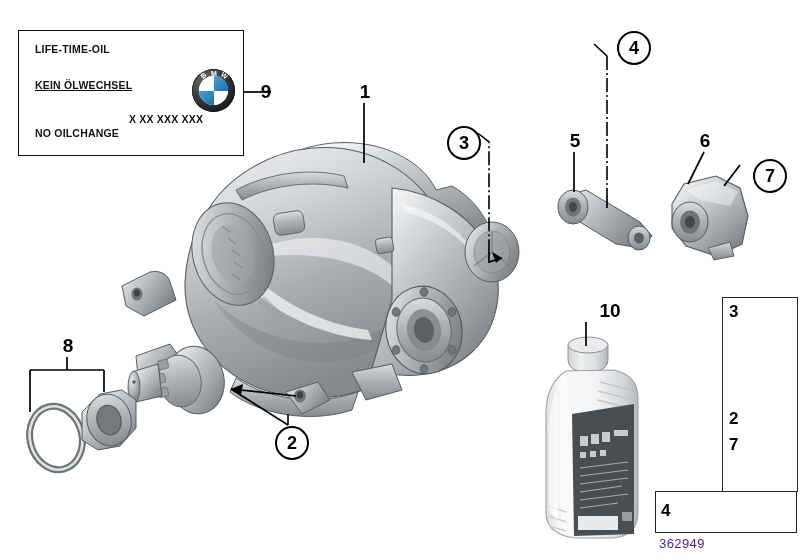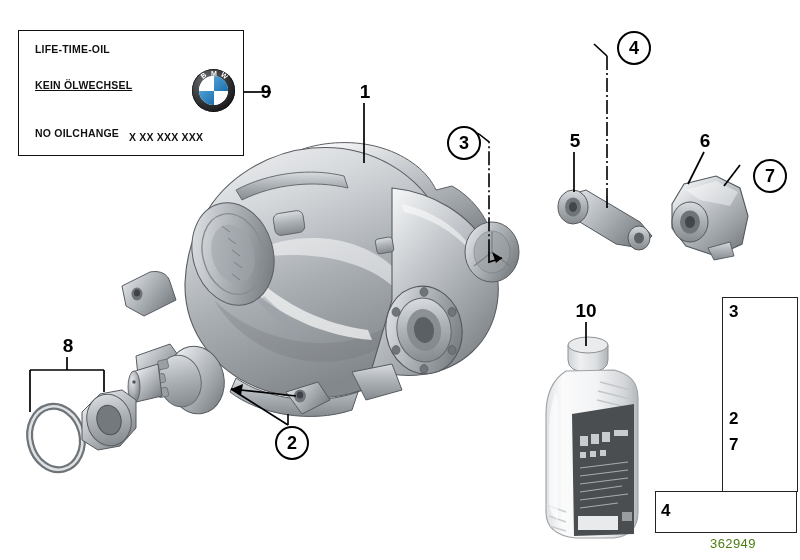--- a/index.html
+++ b/index.html
@@ -17,21 +17,21 @@
        background:#fff;}
 
   
   #placard{left:18px;top:30px;width:224px;height:124px;border:1.6px solid #111;
            background:#fff;}
   #placard .ln{position:absolute;font-weight:bold;font-size:10.5px;
                letter-spacing:.2px;color:#111;}
   #lt-oil{left:16px;top:12px;}
   #kein{left:16px;top:48px;text-decoration:underline;}
   #noil{left:16px;top:62px;margin-top:34px;}
-  #serial{left:110px;top:100px;font-size:12.5px;letter-spacing:.5px;}
+  #serial{left:110px;top:82px;font-size:12.5px;letter-spacing:.5px;}
 
   
   #roundel{position:absolute;left:173px;top:38px;width:43px;height:43px;
      border-radius:50%;
      background:
        radial-gradient(circle at 34% 30%, #6e7073 0%, #3a3c3f 42%, #17181a 78%, #0a0b0c 100%);
      box-shadow:0 0 0 .5px #000 inset;}
   #roundel .inner{position:absolute;left:7px;top:7px;width:29px;height:29px;
      border-radius:50%;overflow:hidden;background:#fff;}
   #roundel .q{position:absolute;width:50%;height:50%;}
@@ -47,21 +47,21 @@
   #legend{left:722px;top:297px;width:74px;height:108px;
           border:1.4px solid #222;background:#fff;}
   #legend2{left:722px;top:405px;width:74px;height:86px;
           border:1.4px solid #222;border-top:none;background:#fff;}
   #legend3{left:655px;top:491px;width:67px;height:40px;
           border:1.4px solid #222;background:#fff;}
   #legend4{left:722px;top:491px;width:74px;height:40px;
           border:1.4px solid #222;border-left:none;background:#fff;}
   .lgnum{position:absolute;font-weight:bold;font-size:17px;}
 
-  #partno{left:710px;top:536px;font-size:13px;color:#4d7c0f;letter-spacing:.4px;}
+  #partno{left:659px;top:536px;font-size:13px;color:#4c1d95;letter-spacing:.4px;}
 </style>
 </head>
 <body>
 
 <div id="stage">
 
   <svg class="abs" style="left:0;top:0" width="800" height="560" viewBox="0 0 800 560">
     <defs>
       <linearGradient id="gMetalA" x1="0" y1="0" x2="0.4" y2="1">
         <stop offset="0%" stop-color="#f2f3f4"></stop>
@@ -437,21 +437,21 @@
   <div class="abs callout" style="left:698px;top:131px;width:14px">6</div>
 
   <div class="abs callout-circle" style="left:753px;top:159px">
     <span>7</span>
   </div>
 
   <div class="abs callout" style="left:61px;top:336px;width:14px">8</div>
 
   <div class="abs callout" style="left:259px;top:82px;width:14px">9</div>
 
-  <div class="abs callout" style="left:574px;top:301px;width:24px">10</div>
+  <div class="abs callout" style="left:598px;top:301px;width:24px">10</div>
 
   <div class="abs" id="legend">
     <div class="lgnum" style="left:6px;top:4px">3</div>
   </div>
 
   <div class="abs" id="legend2">
     <div class="lgnum" style="left:6px;top:4px">2</div>
     <div class="lgnum" style="left:6px;top:30px">7</div>
   </div>
 

